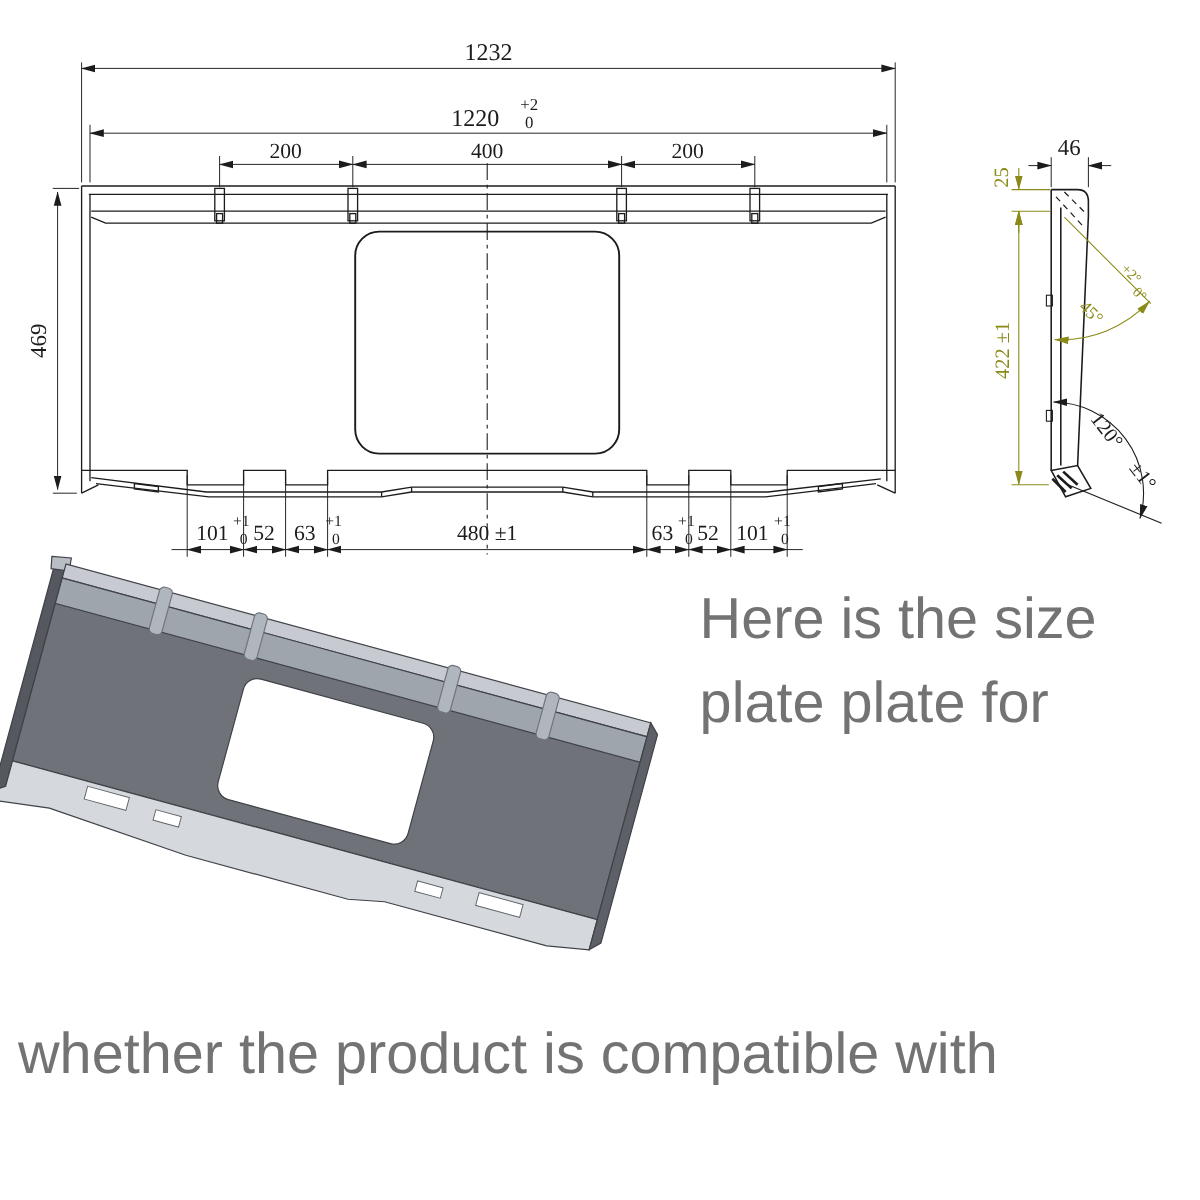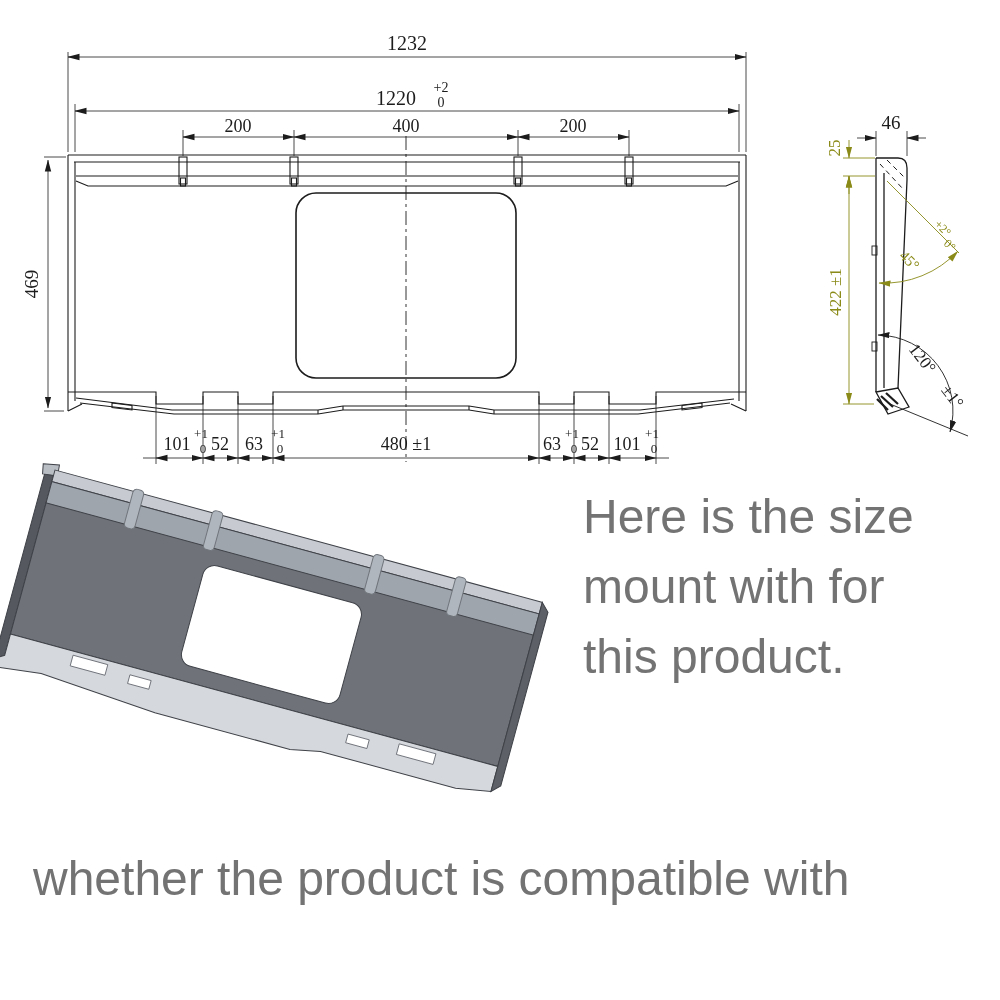--- a/index.html
+++ b/index.html
@@ -210,20 +210,19 @@
       <rect x="352" y="178" width="22" height="9"></rect>
       <rect x="404" y="174" width="38" height="11"></rect>
     </g>
 
     <polygon points="505,0 513,8 513,188 505,196" fill="#5d6066" stroke="#3f4248" stroke-width="1"></polygon>
   </g>
 </svg>
 
 <div class="red-block" style="left:583px;top:482px;">
   <div>Here is the size</div>
-  <div>mount with for</div>
-  <div>this product.</div>
+  <div>plate plate for</div>
 </div>
-<div class="red-block" style="left:33px;top:844px;">
+<div class="red-block" style="left:15px;top:844px;">
   <div>whether the product is compatible with</div>
 </div>
 
 </div>
 
 </body></html>

